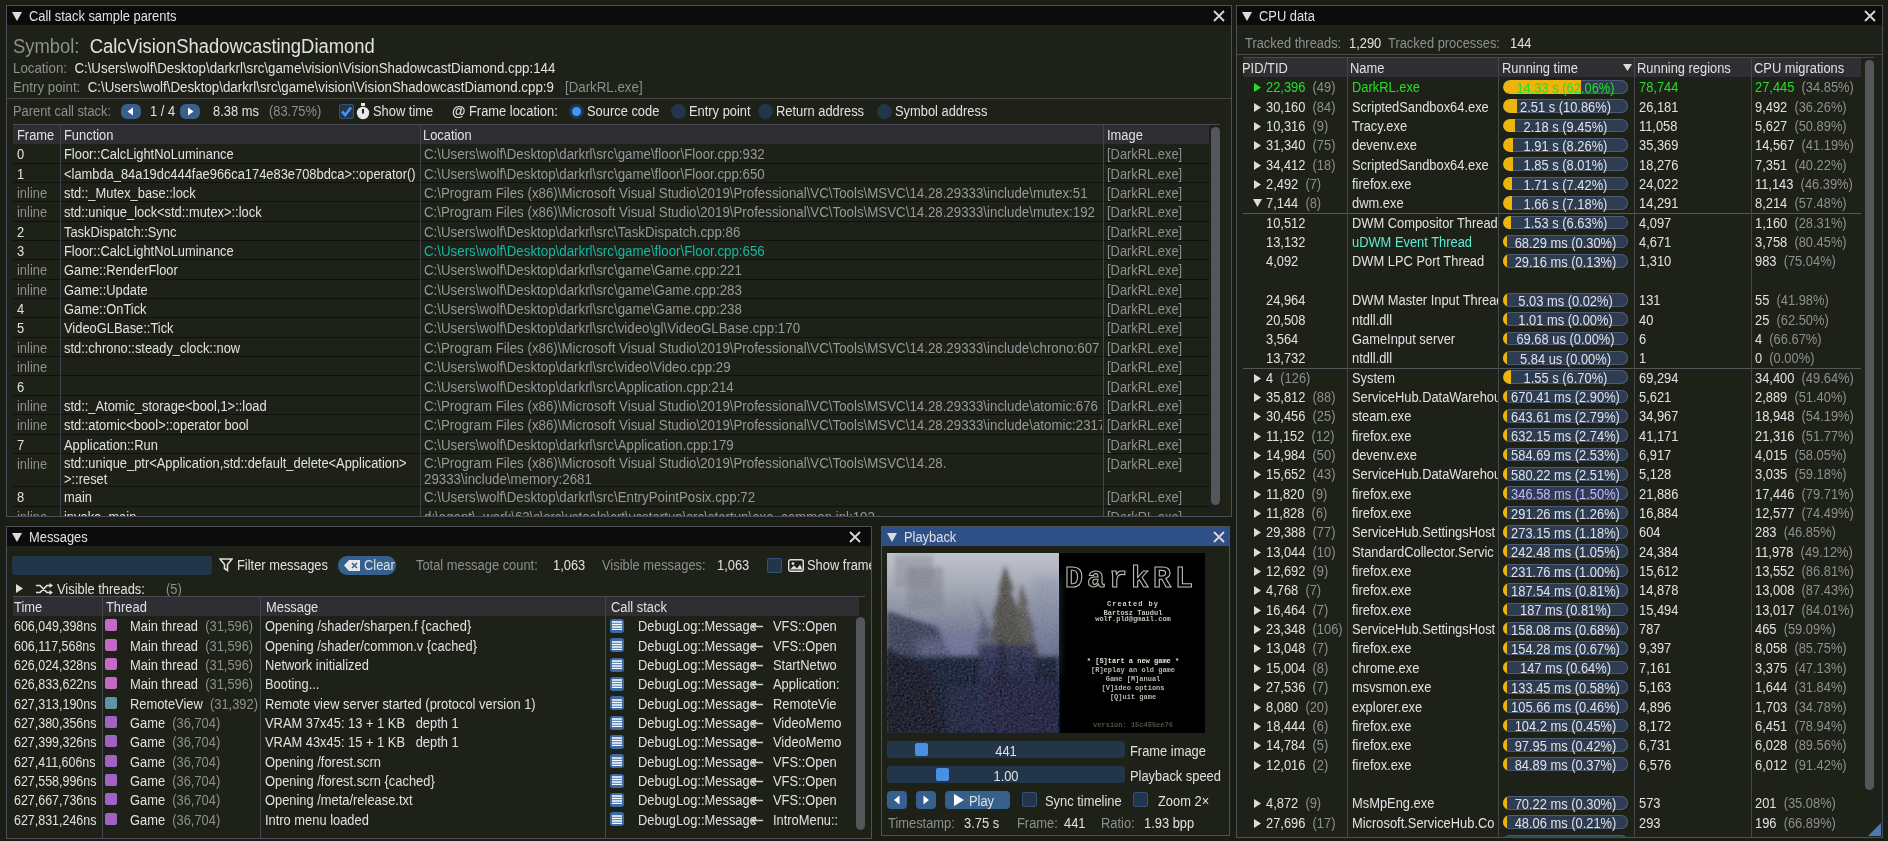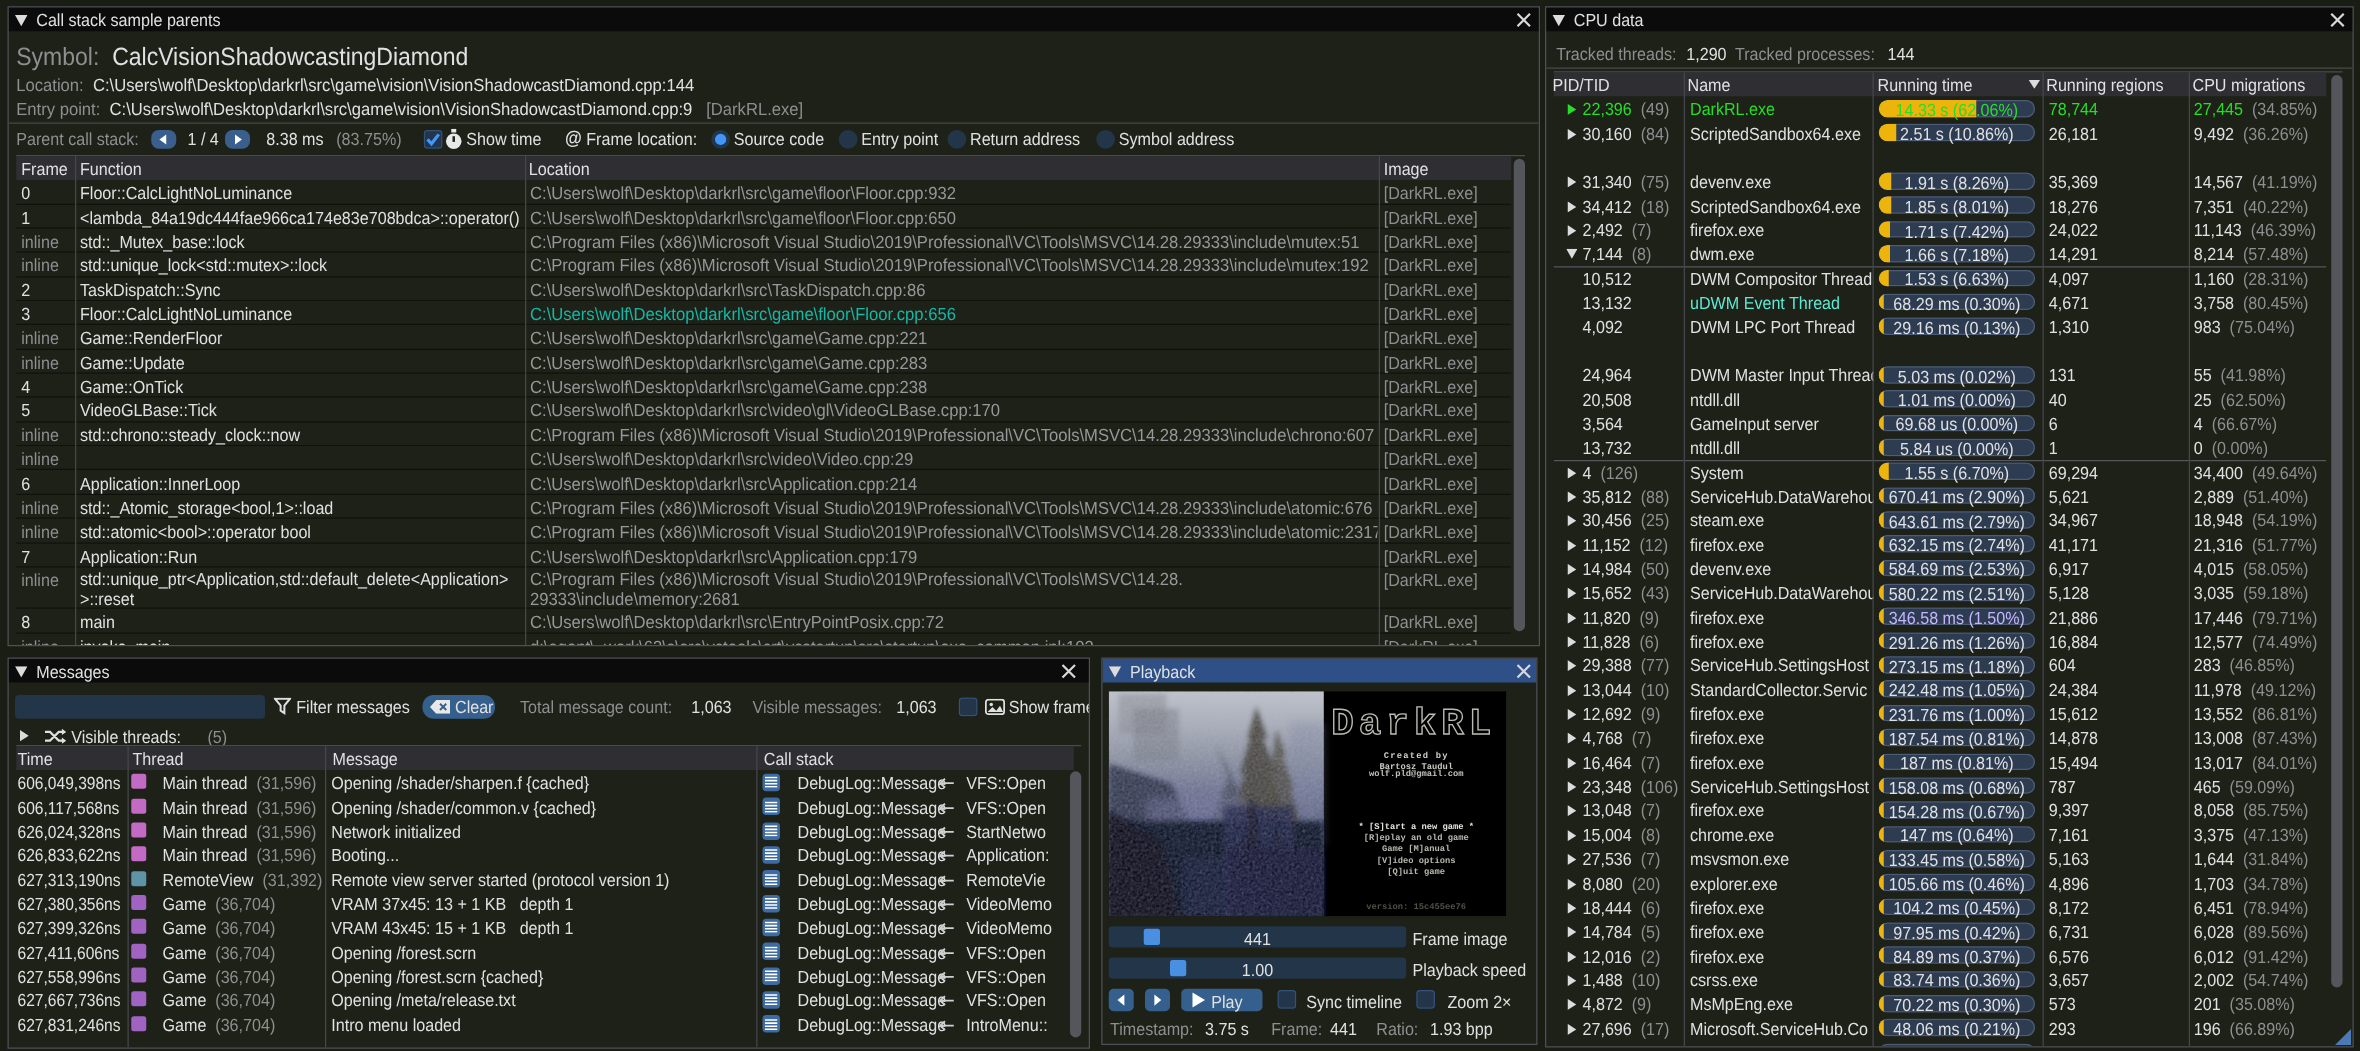--- a/index.html
+++ b/index.html
@@ -170,23 +170,20 @@
     </div>
 <div style="position:absolute;left:6px;top:351.15px;width:1196px;height:19.35px;box-shadow:inset 0 -1px rgba(0,0,0,0.48)">
       <div style="position:absolute;left:4px;top:1px;white-space:pre;color:#8d8f90;transform:scaleX(0.92);transform-origin:0 50%">inline</div>
       <div style="position:absolute;left:411px;top:1px;width:678px;overflow:hidden;color:#96989a">
         <div style="white-space:pre;transform:scaleX(0.95);transform-origin:0 50%">C:\Users\wolf\Desktop\darkrl\src\video\Video.cpp:29</div>
       </div>
       <div style="position:absolute;left:1094px;top:1px;white-space:pre;color:#8d8f90;transform:scaleX(0.92);transform-origin:0 50%">[DarkRL.exe]</div>
     </div>
 <div style="position:absolute;left:6px;top:370.50px;width:1196px;height:19.35px;box-shadow:inset 0 -1px rgba(0,0,0,0.48)">
       <div style="position:absolute;left:4px;top:1px;white-space:pre;color:#e0e1e2;transform:scaleX(0.92);transform-origin:0 50%">6</div>
-      <div style="position:absolute;left:51px;top:1px;width:352px;overflow:hidden;color:#e0e1e2">
-        <div style="white-space:pre;transform:scaleX(0.92);transform-origin:0 50%">Application::InnerLoop</div>
-      </div>
       <div style="position:absolute;left:411px;top:1px;width:678px;overflow:hidden;color:#96989a">
         <div style="white-space:pre;transform:scaleX(0.95);transform-origin:0 50%">C:\Users\wolf\Desktop\darkrl\src\Application.cpp:214</div>
       </div>
       <div style="position:absolute;left:1094px;top:1px;white-space:pre;color:#8d8f90;transform:scaleX(0.92);transform-origin:0 50%">[DarkRL.exe]</div>
     </div>
 <div style="position:absolute;left:6px;top:389.85px;width:1196px;height:19.35px;box-shadow:inset 0 -1px rgba(0,0,0,0.48)">
       <div style="position:absolute;left:4px;top:1px;white-space:pre;color:#8d8f90;transform:scaleX(0.92);transform-origin:0 50%">inline</div>
       <div style="position:absolute;left:51px;top:1px;width:352px;overflow:hidden;color:#e0e1e2">
         <div style="white-space:pre;transform:scaleX(0.92);transform-origin:0 50%">std::_Atomic_storage&lt;bool,1&gt;::load</div>
       </div>
@@ -659,20 +656,37 @@
       </div>
       <div style="position:absolute;left:260px;top:2.8px;width:125px;height:13.6px;border-radius:7px;background:#2e3c52;box-shadow:inset 0 0 0 1px #4d5c76;overflow:hidden">
         <div style="position:absolute;left:0;top:0;width:13.6px;height:14px;background:#edb40c;border-radius:7px 0 0 7px"></div>
       </div>
       <div style="position:absolute;left:260px;top:1.5px;width:125px;overflow:hidden;color:#e0e1e2">
         <div style="width:100%;text-align:center;white-space:pre;transform:scaleX(0.92);transform-origin:50% 50%">2.51 s (10.86%)</div>
       </div>
       <div style="position:absolute;left:396px;top:1px;white-space:pre;color:#e0e1e2;transform:scaleX(0.92);transform-origin:0 50%">26,181</div>
       <div style="position:absolute;left:512px;top:1px;white-space:pre;color:#e0e1e2;transform:scaleX(0.92);transform-origin:0 50%">9,492  <span style="color:#8d8f90">(36.26%)</span></div>
     </div>
+<div style="position:absolute;left:6px;top:110.00px;width:618px;height:19.35px">
+      <svg style="position:absolute;left:11px;top:6px" width="7" height="9">
+        <polygon points="0,0 7,4.5 0,9" fill="#dcdcdc"></polygon>
+      </svg>
+      <div style="position:absolute;left:23px;top:1px;white-space:pre;color:#e0e1e2;transform:scaleX(0.92);transform-origin:0 50%">10,316  <span style="color:#8d8f90">(9)</span></div>
+      <div style="position:absolute;left:109px;top:1px;width:147px;overflow:hidden;color:#e0e1e2">
+        <div style="white-space:pre;transform:scaleX(0.92);transform-origin:0 50%">Tracy.exe</div>
+      </div>
+      <div style="position:absolute;left:260px;top:2.8px;width:125px;height:13.6px;border-radius:7px;background:#2e3c52;box-shadow:inset 0 0 0 1px #4d5c76;overflow:hidden">
+        <div style="position:absolute;left:0;top:0;width:11.8px;height:14px;background:#edb40c;border-radius:7px 0 0 7px"></div>
+      </div>
+      <div style="position:absolute;left:260px;top:1.5px;width:125px;overflow:hidden;color:#e0e1e2">
+        <div style="width:100%;text-align:center;white-space:pre;transform:scaleX(0.92);transform-origin:50% 50%">2.18 s (9.45%)</div>
+      </div>
+      <div style="position:absolute;left:396px;top:1px;white-space:pre;color:#e0e1e2;transform:scaleX(0.92);transform-origin:0 50%">11,058</div>
+      <div style="position:absolute;left:512px;top:1px;white-space:pre;color:#e0e1e2;transform:scaleX(0.92);transform-origin:0 50%">5,627  <span style="color:#8d8f90">(50.89%)</span></div>
+    </div>
 <div style="position:absolute;left:6px;top:129.35px;width:618px;height:19.35px">
       <svg style="position:absolute;left:11px;top:6px" width="7" height="9">
         <polygon points="0,0 7,4.5 0,9" fill="#dcdcdc"></polygon>
       </svg>
       <div style="position:absolute;left:23px;top:1px;white-space:pre;color:#e0e1e2;transform:scaleX(0.92);transform-origin:0 50%">31,340  <span style="color:#8d8f90">(75)</span></div>
       <div style="position:absolute;left:109px;top:1px;width:147px;overflow:hidden;color:#e0e1e2">
         <div style="white-space:pre;transform:scaleX(0.92);transform-origin:0 50%">devenv.exe</div>
       </div>
       <div style="position:absolute;left:260px;top:2.8px;width:125px;height:13.6px;border-radius:7px;background:#2e3c52;box-shadow:inset 0 0 0 1px #4d5c76;overflow:hidden">
         <div style="position:absolute;left:0;top:0;width:10.3px;height:14px;background:#edb40c;border-radius:7px 0 0 7px"></div>
@@ -1181,37 +1195,20 @@
         <div style="white-space:pre;transform:scaleX(0.92);transform-origin:0 50%">firefox.exe</div>
       </div>
       <div style="position:absolute;left:260px;top:2.8px;width:125px;height:13.6px;border-radius:7px;background:#2e3c52;box-shadow:inset 0 0 0 1px #4d5c76;overflow:hidden">
         <div style="position:absolute;left:0;top:0;width:3.5px;height:14px;background:#edb40c;border-radius:7px 0 0 7px"></div>
       </div>
       <div style="position:absolute;left:260px;top:1.5px;width:125px;overflow:hidden;color:#e0e1e2">
         <div style="width:100%;text-align:center;white-space:pre;transform:scaleX(0.92);transform-origin:50% 50%">84.89 ms (0.37%)</div>
       </div>
       <div style="position:absolute;left:396px;top:1px;white-space:pre;color:#e0e1e2;transform:scaleX(0.92);transform-origin:0 50%">6,576</div>
       <div style="position:absolute;left:512px;top:1px;white-space:pre;color:#e0e1e2;transform:scaleX(0.92);transform-origin:0 50%">6,012  <span style="color:#8d8f90">(91.42%)</span></div>
-    </div>
-<div style="position:absolute;left:6px;top:767.90px;width:618px;height:19.35px">
-      <svg style="position:absolute;left:11px;top:6px" width="7" height="9">
-        <polygon points="0,0 7,4.5 0,9" fill="#dcdcdc"></polygon>
-      </svg>
-      <div style="position:absolute;left:23px;top:1px;white-space:pre;color:#e0e1e2;transform:scaleX(0.92);transform-origin:0 50%">1,488  <span style="color:#8d8f90">(10)</span></div>
-      <div style="position:absolute;left:109px;top:1px;width:147px;overflow:hidden;color:#e0e1e2">
-        <div style="white-space:pre;transform:scaleX(0.92);transform-origin:0 50%">csrss.exe</div>
-      </div>
-      <div style="position:absolute;left:260px;top:2.8px;width:125px;height:13.6px;border-radius:7px;background:#2e3c52;box-shadow:inset 0 0 0 1px #4d5c76;overflow:hidden">
-        <div style="position:absolute;left:0;top:0;width:3.5px;height:14px;background:#edb40c;border-radius:7px 0 0 7px"></div>
-      </div>
-      <div style="position:absolute;left:260px;top:1.5px;width:125px;overflow:hidden;color:#e0e1e2">
-        <div style="width:100%;text-align:center;white-space:pre;transform:scaleX(0.92);transform-origin:50% 50%">83.74 ms (0.36%)</div>
-      </div>
-      <div style="position:absolute;left:396px;top:1px;white-space:pre;color:#e0e1e2;transform:scaleX(0.92);transform-origin:0 50%">3,657</div>
-      <div style="position:absolute;left:512px;top:1px;white-space:pre;color:#e0e1e2;transform:scaleX(0.92);transform-origin:0 50%">2,002  <span style="color:#8d8f90">(54.74%)</span></div>
     </div>
 <div style="position:absolute;left:6px;top:787.25px;width:618px;height:19.35px">
       <svg style="position:absolute;left:11px;top:6px" width="7" height="9">
         <polygon points="0,0 7,4.5 0,9" fill="#dcdcdc"></polygon>
       </svg>
       <div style="position:absolute;left:23px;top:1px;white-space:pre;color:#e0e1e2;transform:scaleX(0.92);transform-origin:0 50%">4,872  <span style="color:#8d8f90">(9)</span></div>
       <div style="position:absolute;left:109px;top:1px;width:147px;overflow:hidden;color:#e0e1e2">
         <div style="white-space:pre;transform:scaleX(0.92);transform-origin:0 50%">MsMpEng.exe</div>
       </div>
       <div style="position:absolute;left:260px;top:2.8px;width:125px;height:13.6px;border-radius:7px;background:#2e3c52;box-shadow:inset 0 0 0 1px #4d5c76;overflow:hidden">

